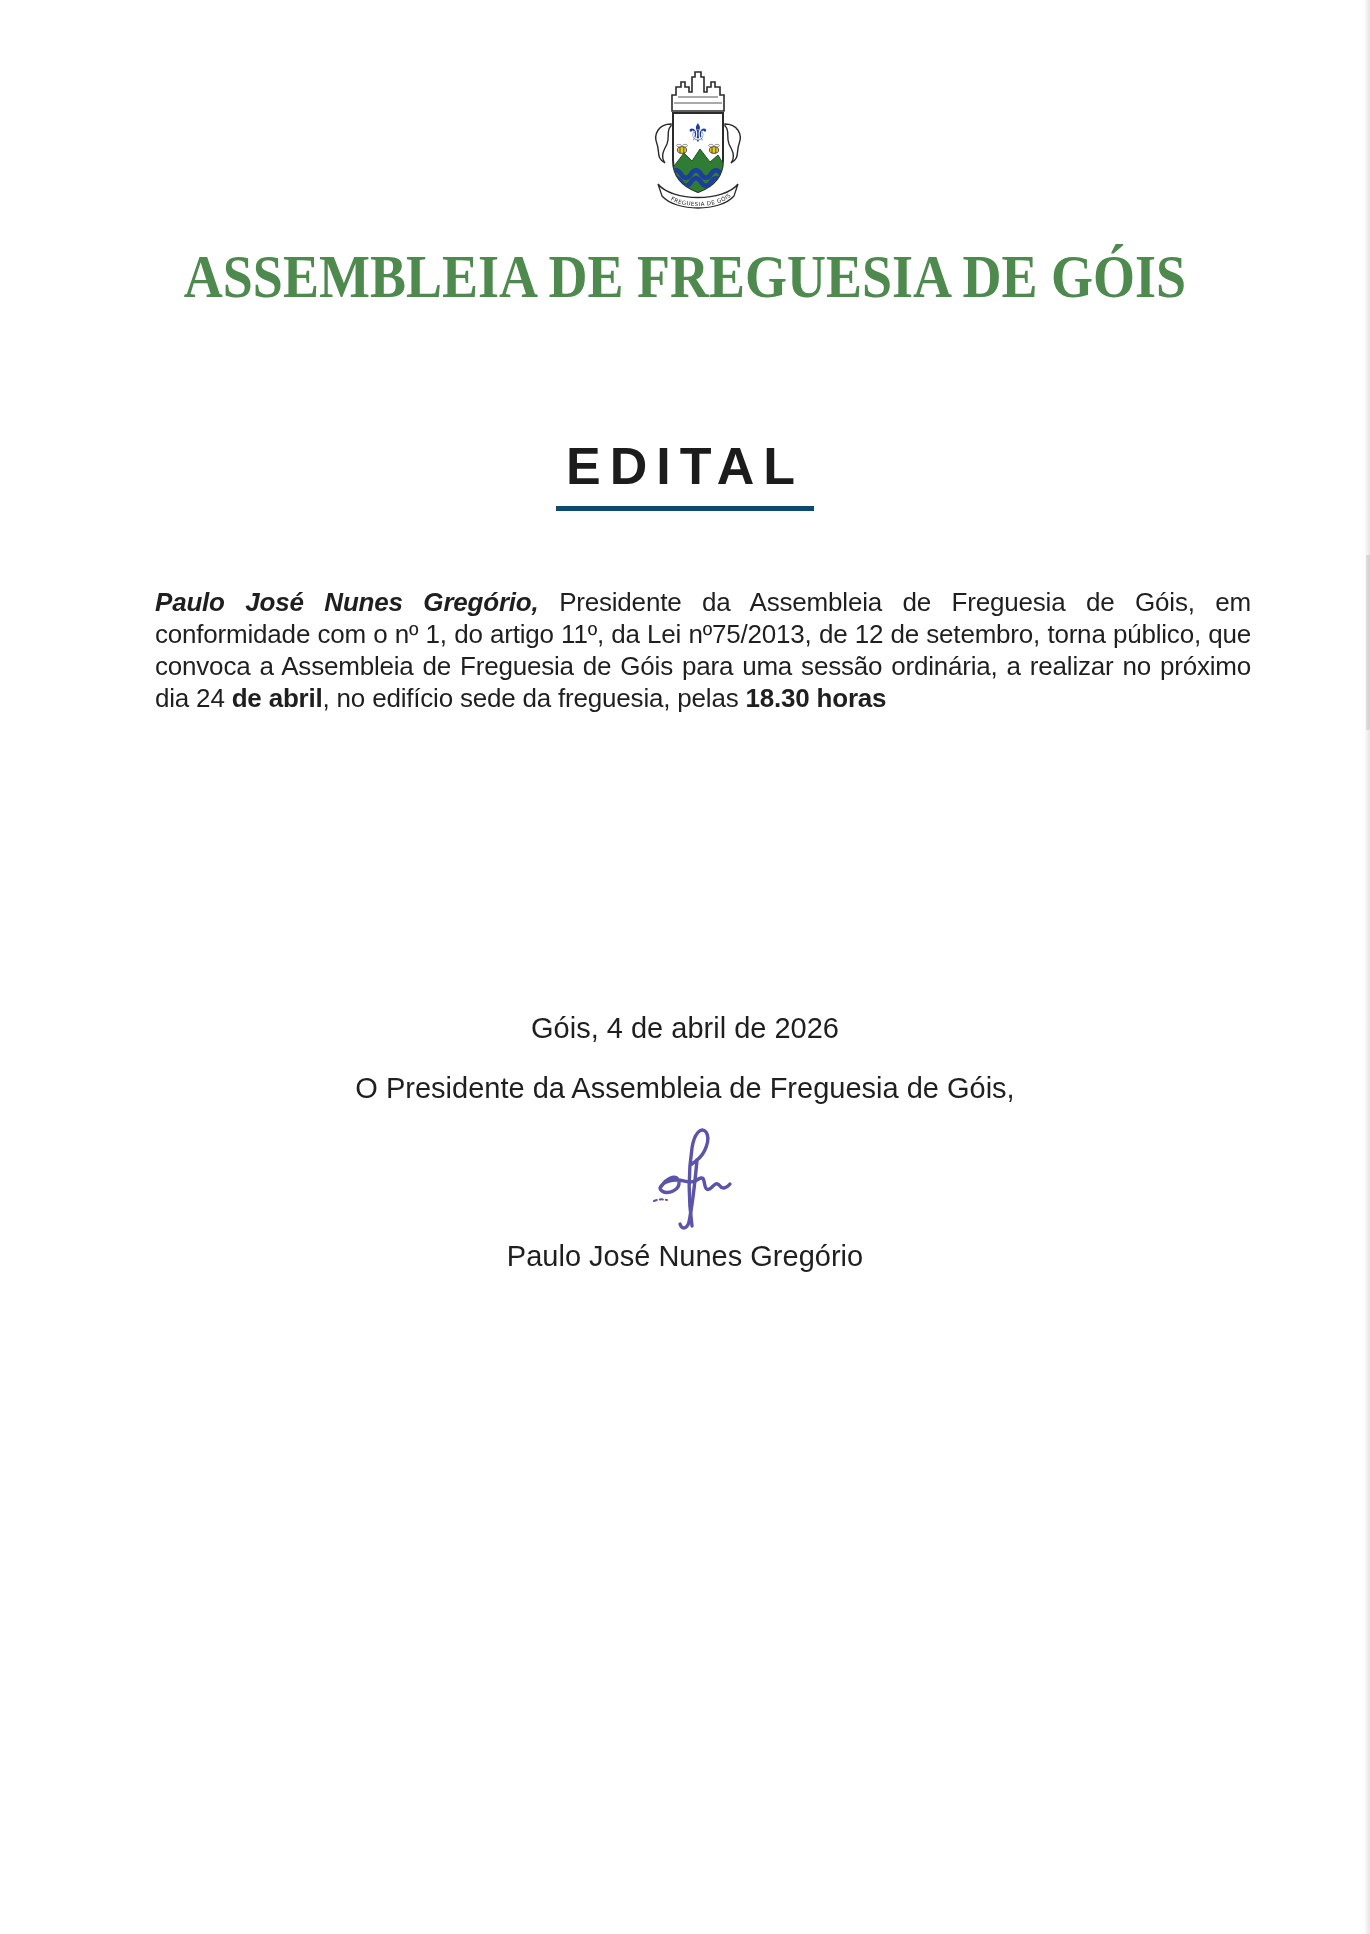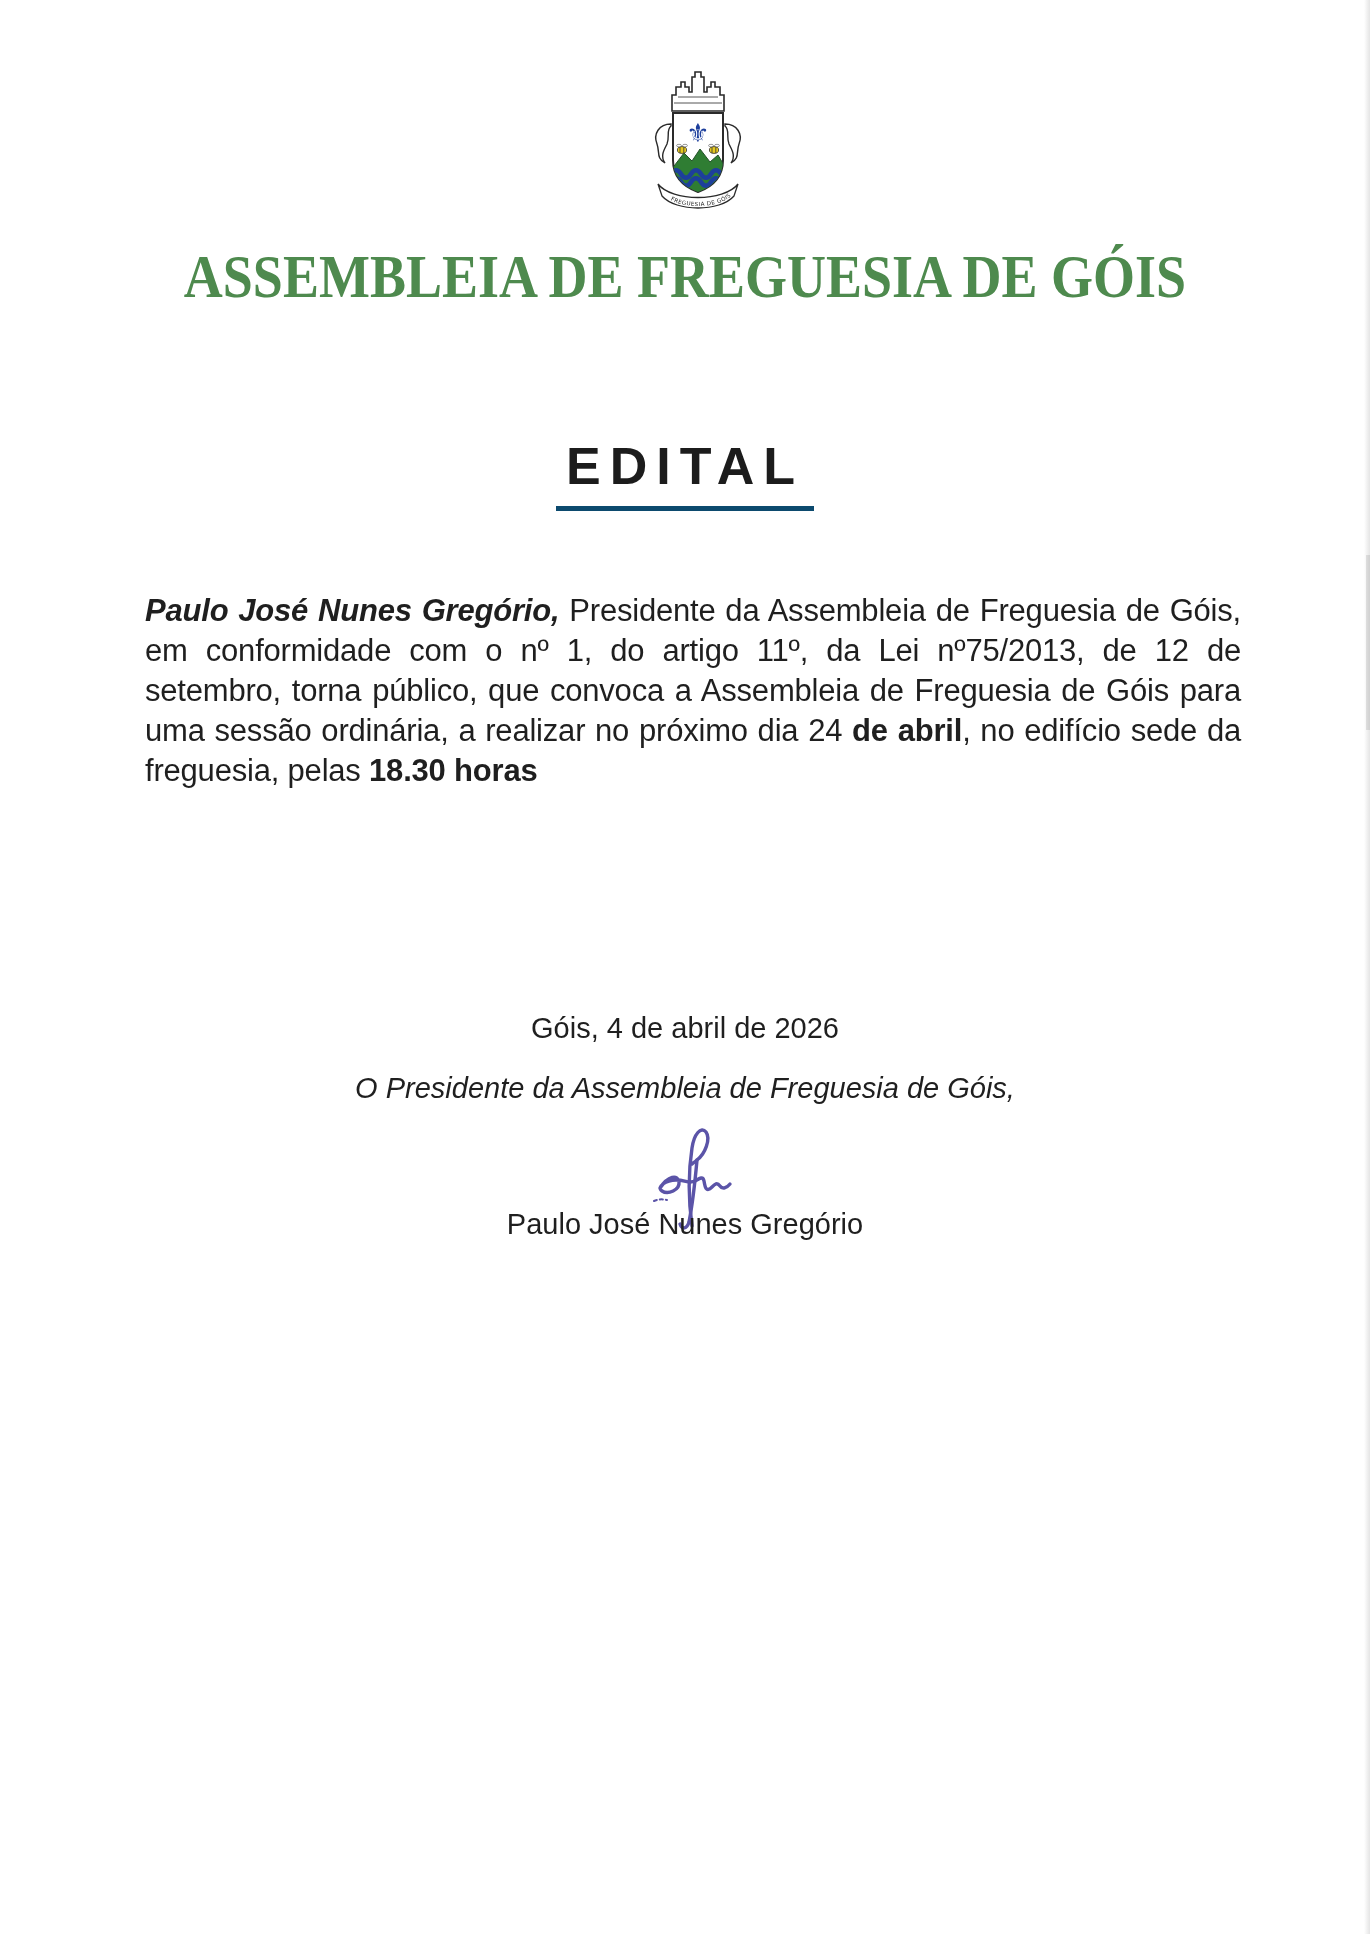--- a/index.html
+++ b/index.html
@@ -34,37 +34,37 @@
   }
   .doc-title-wrap{position:absolute;top:436px;left:0;width:100%;text-align:center;}
   .doc-title{
     display:inline-block;
     font-size:52px;font-weight:bold;color:#1c1c1c;
     letter-spacing:9px;
     padding:0 10px 10px 10px;
     border-bottom:5px solid #0c4a6e;
   }
   .body-par{
-    position:absolute;left:145px;width:1096px;
-    font-size:31px;line-height:40px;
+    position:absolute;left:155px;width:1096px;
+    font-size:26px;line-height:32px;
     letter-spacing:-0.2px;
     text-align:justify;
     color:var(--text);
   }
   .p1{top:560px;}
   .p2{top:845px;}
   .name-bi{font-weight:bold;font-style:italic;}
   .b{font-weight:bold;}
   .center-line{
     position:absolute;left:0;width:100%;
     text-align:center;font-size:29px;color:var(--text);
   }
   .date-line{top:1012px;}
-  .president-line{top:1072px;font-style:italic;}
-  .signer-name{top:1208px;text-align:center;}
+  .president-line{top:1072px;}
+  .signer-name{top:1240px;text-align:center;}
   .signature{position:absolute;top:1096px;left:640px;width:115px;height:145px;}
   .signature path{stroke:var(--ink);fill:none;stroke-linecap:round;stroke-linejoin:round;}
   .scan-edge{
     position:absolute;top:0;right:0;width:6px;height:100%;
     background:linear-gradient(to right, rgba(0,0,0,0), rgba(90,90,90,0.16));
     pointer-events:none;
   }
   .scan-edge-dark{
     position:absolute;top:555px;right:0;width:4px;height:175px;
     background:rgba(60,60,60,0.12);

